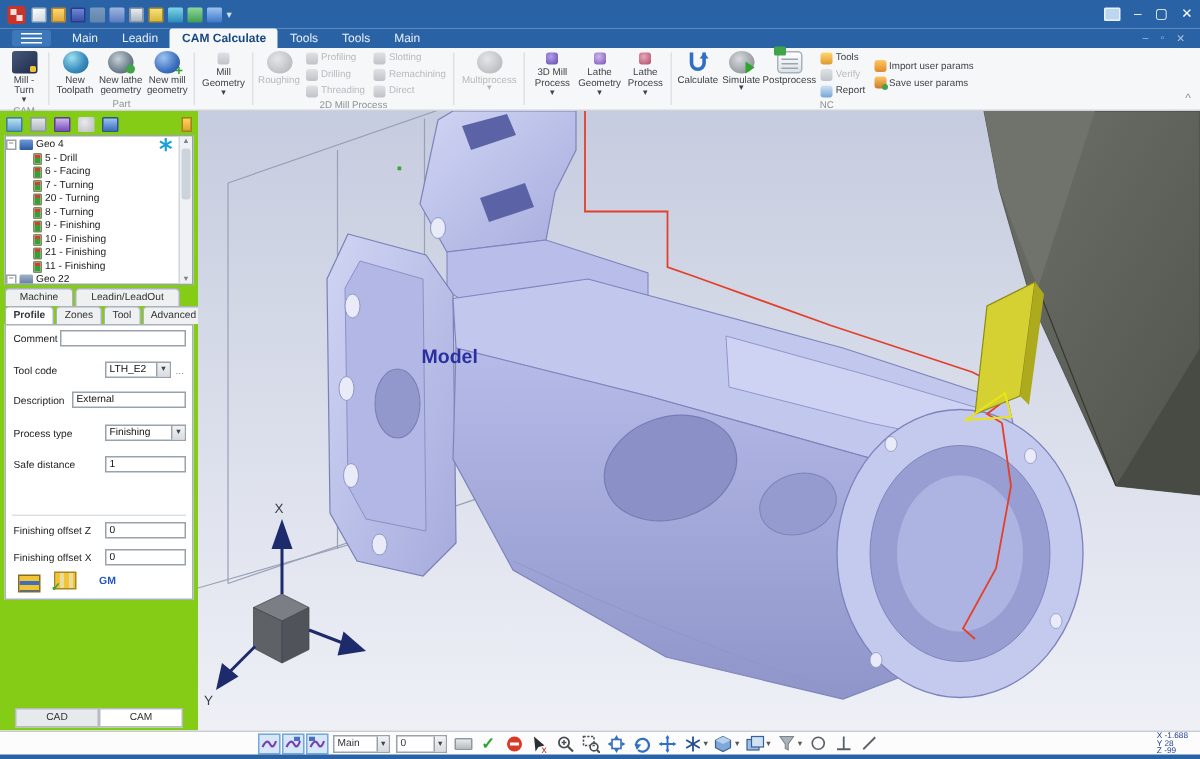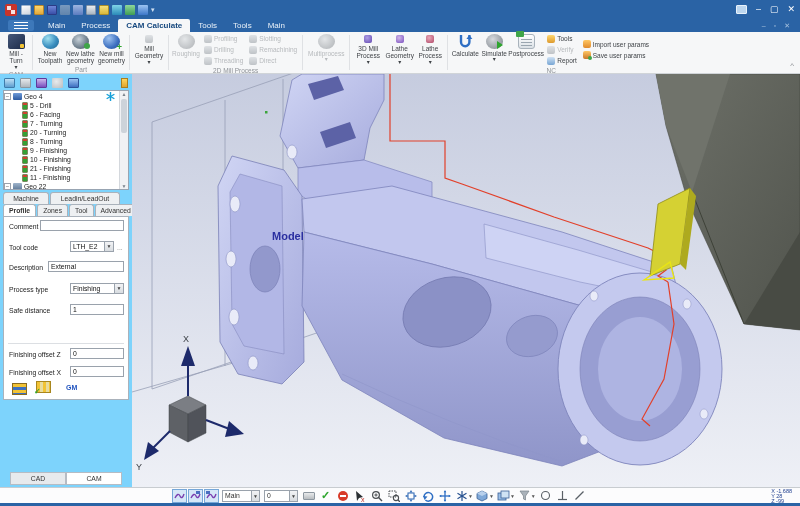--- a/index.html
+++ b/index.html
@@ -66,21 +66,21 @@
   .ric-s.t-save::after{content:"";position:absolute;right:-1px;bottom:-1px;width:4px;height:4px;background:#3fa548;border-radius:50%}
   .ic-sim{background:radial-gradient(circle at 40% 35%,#d7dade,#9aa0a6 65%,#788088)}
   .ic-sim::after{content:"";position:absolute;right:0;bottom:0;border-left:6px solid #2ea52e;border-top:4px solid transparent;border-bottom:4px solid transparent}
   .ic-post{background:linear-gradient(#ffffff,#dbe1e6);border:1px solid #a8b2bb}
   .ic-post::before{content:"";position:absolute;left:2px;right:2px;top:4px;height:1px;background:#9aa6b0;box-shadow:0 3px 0 #9aa6b0,0 6px 0 #9aa6b0}
   .ic-post::after{content:"";position:absolute;left:-3px;top:-4px;width:8px;height:6px;background:#3fa548;border-radius:1px}
   .caret{font-size:6px;color:inherit;line-height:5px}
   .ribbon-collapse{position:absolute;right:6px;bottom:3px;color:#8a8e93;font-size:8px;cursor:default}
 
   
-  .leftpanel{position:absolute;top:74px;left:0;width:132px;height:413px;background:#7dd3fc}
+  .leftpanel{position:absolute;top:74px;left:0;width:132px;height:413px;background:#84cc16}
   .tree-toolbar{position:absolute;top:2px;left:4px;right:4px;height:13px;display:flex;gap:5px;align-items:center}
   .ti{width:11px;height:10px;border-radius:1px}
   .ti-display{background:linear-gradient(#bfe0f5,#5e9ed0);border:1px solid #3f7cab}
   .ti-filter{background:linear-gradient(#e6e9ec,#aeb6bd);border:1px solid #8d97a0}
   .ti-sim{background:linear-gradient(#cdb8ec,#7a4fc0);border:1px solid #5f3a9a}
   .ti-options{background:radial-gradient(circle at 40% 35%,#e8eaec,#b8bcc0)}
   .ti-table{background:linear-gradient(#9cc4f2,#3d6fc0);border:1px solid #2c549a}
   .ti-pin{margin-left:auto;width:7px;height:10px;background:linear-gradient(#ffd55e,#e0a42c);border:1px solid #a87e20}
   .treebox{position:absolute;top:16px;left:3px;width:126px;height:100px;background:#fff;border:1px solid #98a4b2;overflow:hidden}
   .trow{position:absolute;left:0;width:112px;height:9px;display:flex;align-items:center;gap:2px;font-size:6.8px;color:#222;white-space:nowrap}
@@ -109,21 +109,21 @@
   .pi-table{background:repeating-linear-gradient(#f2c335 0 3px,#3d6fc0 3px 6px);border:1px solid #8a6a1e}
   .pi-check{background:repeating-linear-gradient(90deg,#f2c335 0 3px,#e8dca0 3px 6px);border:1px solid #a8861e}
   .pi-check::after{content:"\2713";position:absolute;left:-3px;bottom:-4px;color:#2ea52e;font-weight:bold;font-size:8px}
   .gcode-badge{position:absolute;font-size:7px;font-weight:bold;color:#2255c0}
   .mode-tabs{position:absolute;top:398px;left:10px;display:flex}
   .mtab{width:56px;height:13px;border:1px solid #b6bcc4;background:#e7eaed;font-size:6.8px;text-align:center;line-height:12px;color:#333}
   .mtab.active{background:#fff}
 
   
   .viewport{position:absolute;top:74px;left:132px;width:668px;height:413px;background:linear-gradient(#c6ccdf,#eef0f6);overflow:hidden}
-  .model-label{position:absolute;left:140px;top:156px;font-size:11px;font-weight:bold;color:#2a2fa0}
+  .model-label{position:absolute;left:149px;top:156px;font-size:13px;font-weight:bold;color:#2a2fa0}
 
   
   .statusbar{position:absolute;top:487px;left:0;width:800px;height:16px;background:#fcfcfd;border-top:1px solid #c8ccd0;display:flex;align-items:center}
   .sb-spacer{width:172px;flex:none}
   .tgl{width:15px;height:14px;border:1px solid #76a7d8;background:#d6e7f8;margin-right:1px;display:flex;align-items:center;justify-content:center;flex:none}
   .sb-combo{height:12px;border:1px solid #9aa2ac;background:#fff;display:flex;align-items:center;margin:0 2px;flex:none}
   .sb-combo .val{font-size:6.8px;padding:0 2px}
   .sb-combo .cbtn{width:8px;height:100%;background:linear-gradient(#f2f3f5,#d8dce0);border-left:1px solid #9aa2ac;font-size:5px;text-align:center;line-height:10px;color:#444}
   .sbi{width:15px;height:14px;display:flex;align-items:center;justify-content:center;flex:none;margin:0 1px}
   .sb-caret{font-size:5px;color:#555;margin:0 1px 0 -2px;flex:none}
@@ -160,21 +160,21 @@
   </div>
 </div>
 
 <div class="menurow">
   <div class="hamburger">
       <i></i>
       <i></i>
       <i></i>
     </div>
   <div class="menu-tab">Main</div>
-  <div class="menu-tab">Process</div>
+  <div class="menu-tab">Leadin</div>
   <div class="menu-tab active">CAM Calculate</div>
   <div class="menu-tab">Tools</div>
   <div class="menu-tab">Tools</div>
   <div class="menu-tab">Main</div>
   <div class="mdi-controls">
     <span>–</span>
     <span>▫</span>
     <span>✕</span>
   </div>
 </div>

